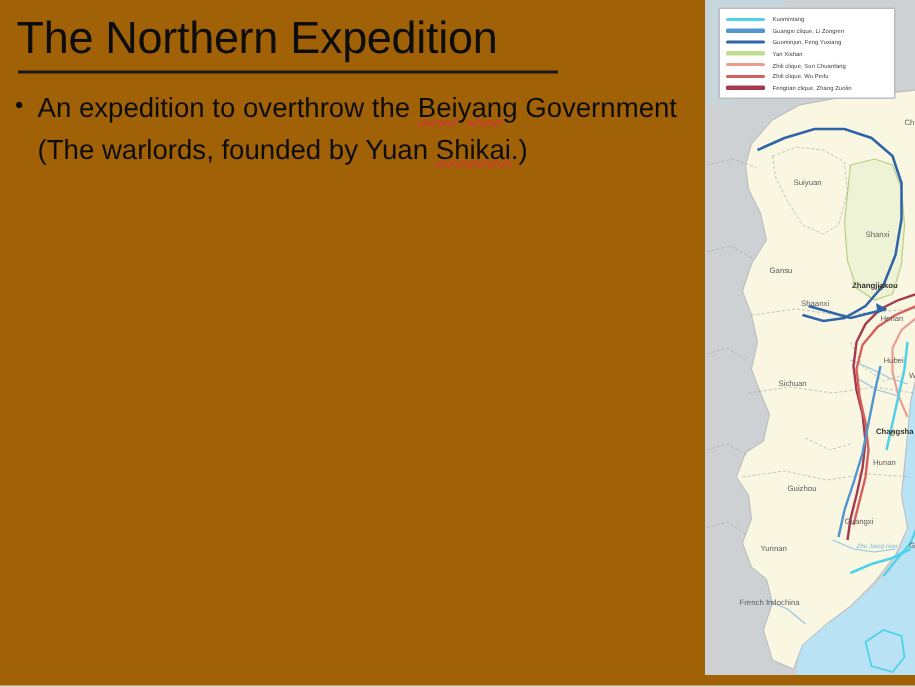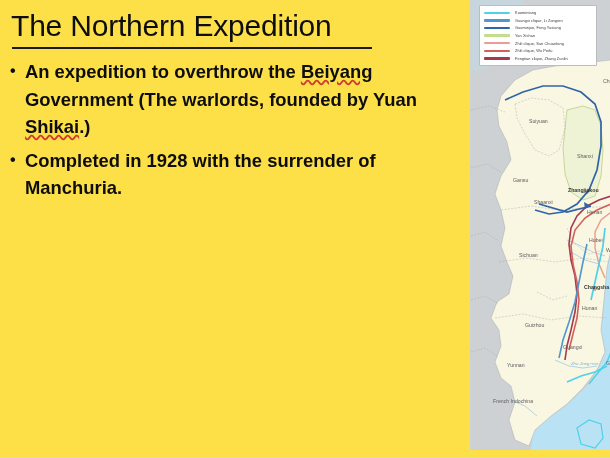--- a/index.html
+++ b/index.html
@@ -13,21 +13,21 @@
     font-family: "Liberation Sans", sans-serif;
     overflow: hidden;
     position: relative;
   }
 
   #slide {
     position: absolute;
     left: 0; top: 0;
     width: 610px;
     height: 458px;
-    background: #fde047;
+    background: #a16207;
     border-bottom: 1px solid #d9d9d9;
     box-sizing: border-box;
   }
 
   
   #content-col {
     position: absolute;
     left: 0; top: 0;
     width: 470px;
     height: 450px;
@@ -62,21 +62,20 @@
     padding: 0;
     list-style: none;
   }
   .bullet {
     position: relative;
     padding-left: 17px;
     margin: 0 0 6px 0;
     font-size: 18.4px;
     line-height: 27.6px;
     color: #0d0d0d;
-    font-weight: bold;
   }
   .bullet::before {
     content: "\2022";
     position: absolute;
     left: 2px;
     top: -1px;
     font-size: 16px;
     line-height: 28px;
     color: #0d0d0d;
   }
@@ -157,21 +156,20 @@
 
 <div id="slide">
 
   <div id="content-col">
 
     <div id="page-title">The Northern Expedition</div>
     <div id="title-rule"></div>
 
     <ul id="bullet-list">
       <li class="bullet"><span>An expedition to overthrow the </span><span class="misspelled">Beiyang</span><span> Government (The warlords, founded by Yuan </span><span class="misspelled">Shikai</span><span>.)</span></li>
-      <li class="bullet"><span>Completed in 1928 with the surrender of Manchuria.</span></li>
     </ul>
 
   </div>
 
   <div id="map-panel">
 
     <svg id="map-svg" width="140" height="450" viewBox="0 0 140 450" xmlns="http://www.w3.org/2000/svg">
 
       <rect x="0" y="0" width="140" height="450" fill="#cdd1d4"></rect>
 

